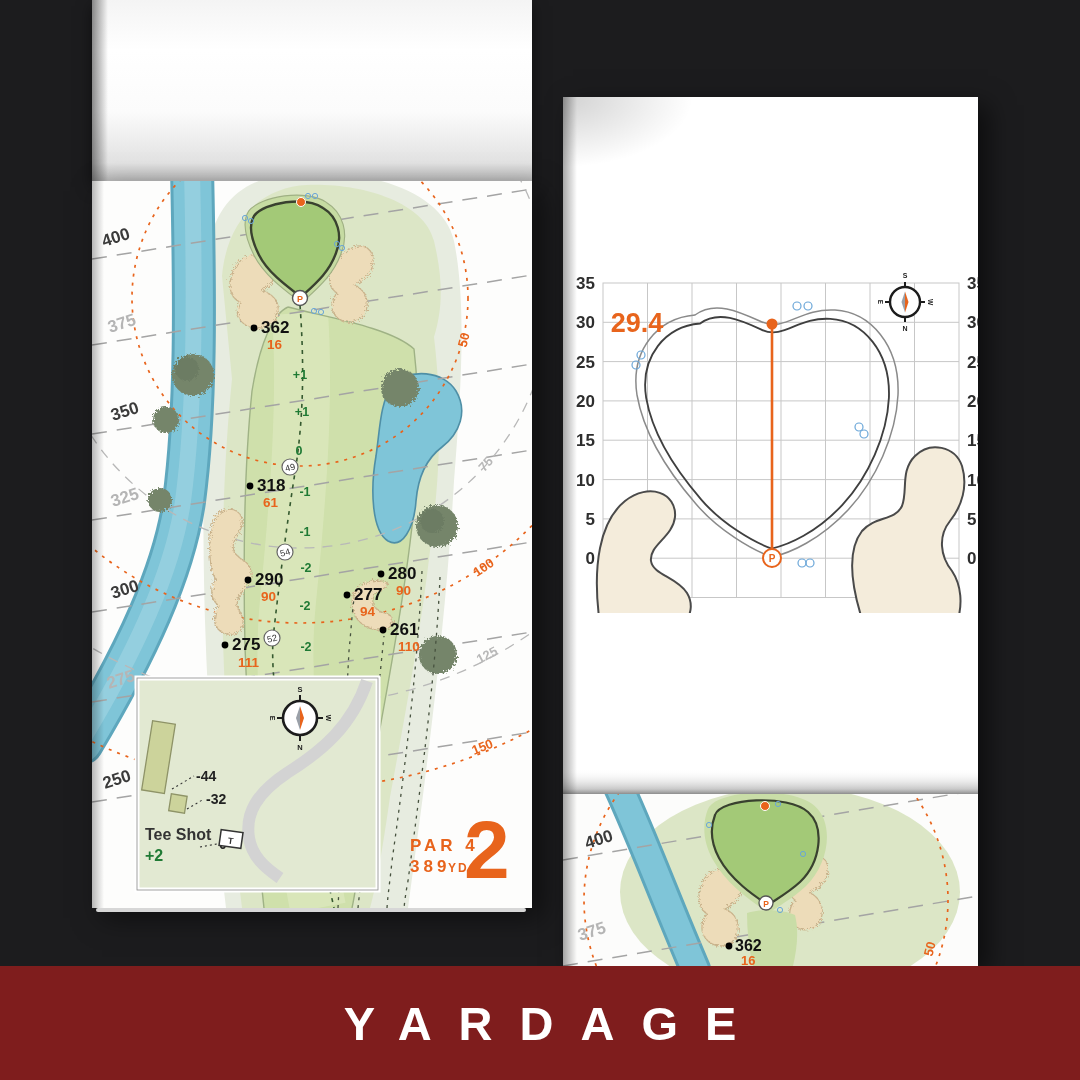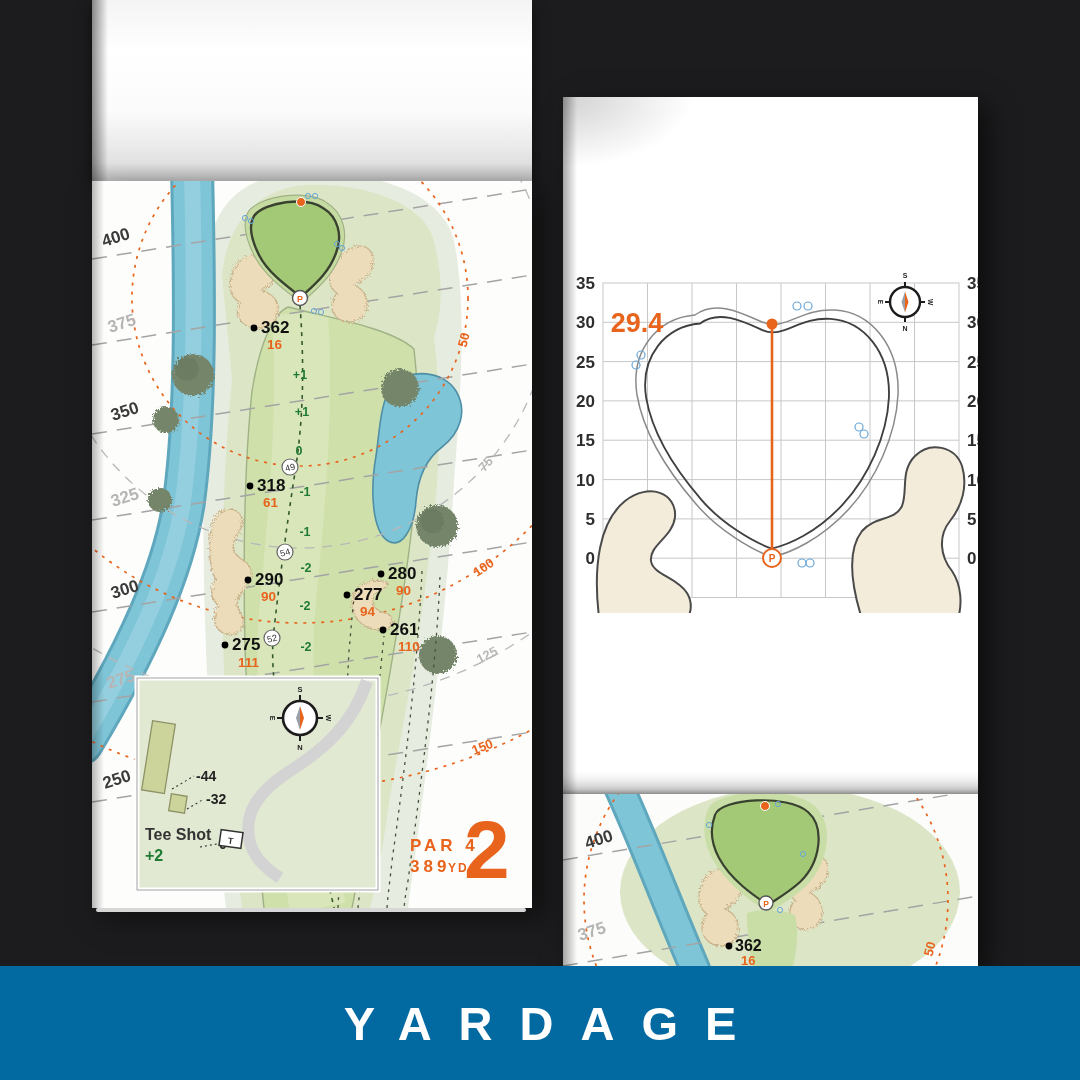--- a/index.html
+++ b/index.html
@@ -383,17 +383,17 @@
         <text x="24" y="752" font-size="17" font-weight="bold" fill="#3B3B3B" transform="rotate(-18 24 752)">400</text>
         <text x="17" y="844" font-size="17" font-weight="bold" fill="#B5B5B5" transform="rotate(-18 17 844)">375</text>
         <circle cx="166" cy="849" r="3.4"></circle>
         <text x="172" y="854" font-size="16" font-weight="bold" fill="#111">362</text>
         <text x="178" y="868" font-size="13" font-weight="bold" fill="#E8641C">16</text>
         <text x="371" y="853" font-size="13" font-weight="bold" fill="#E8641C" transform="rotate(-75 371 853)" text-anchor="middle">50</text>
       </g>
     </svg>
   </div>
 
-  <div id="banner" style="background:#0369a1;">
+  <div id="banner" style="background:#7f1d1d;">
     <span>YARDAGE</span>
   </div>
 
 </div>
 
 </body></html>

